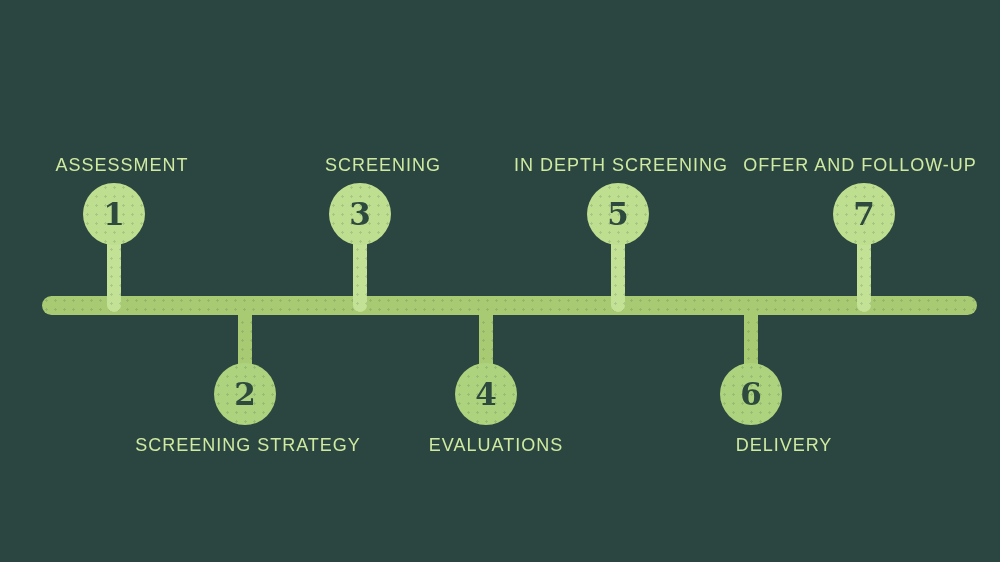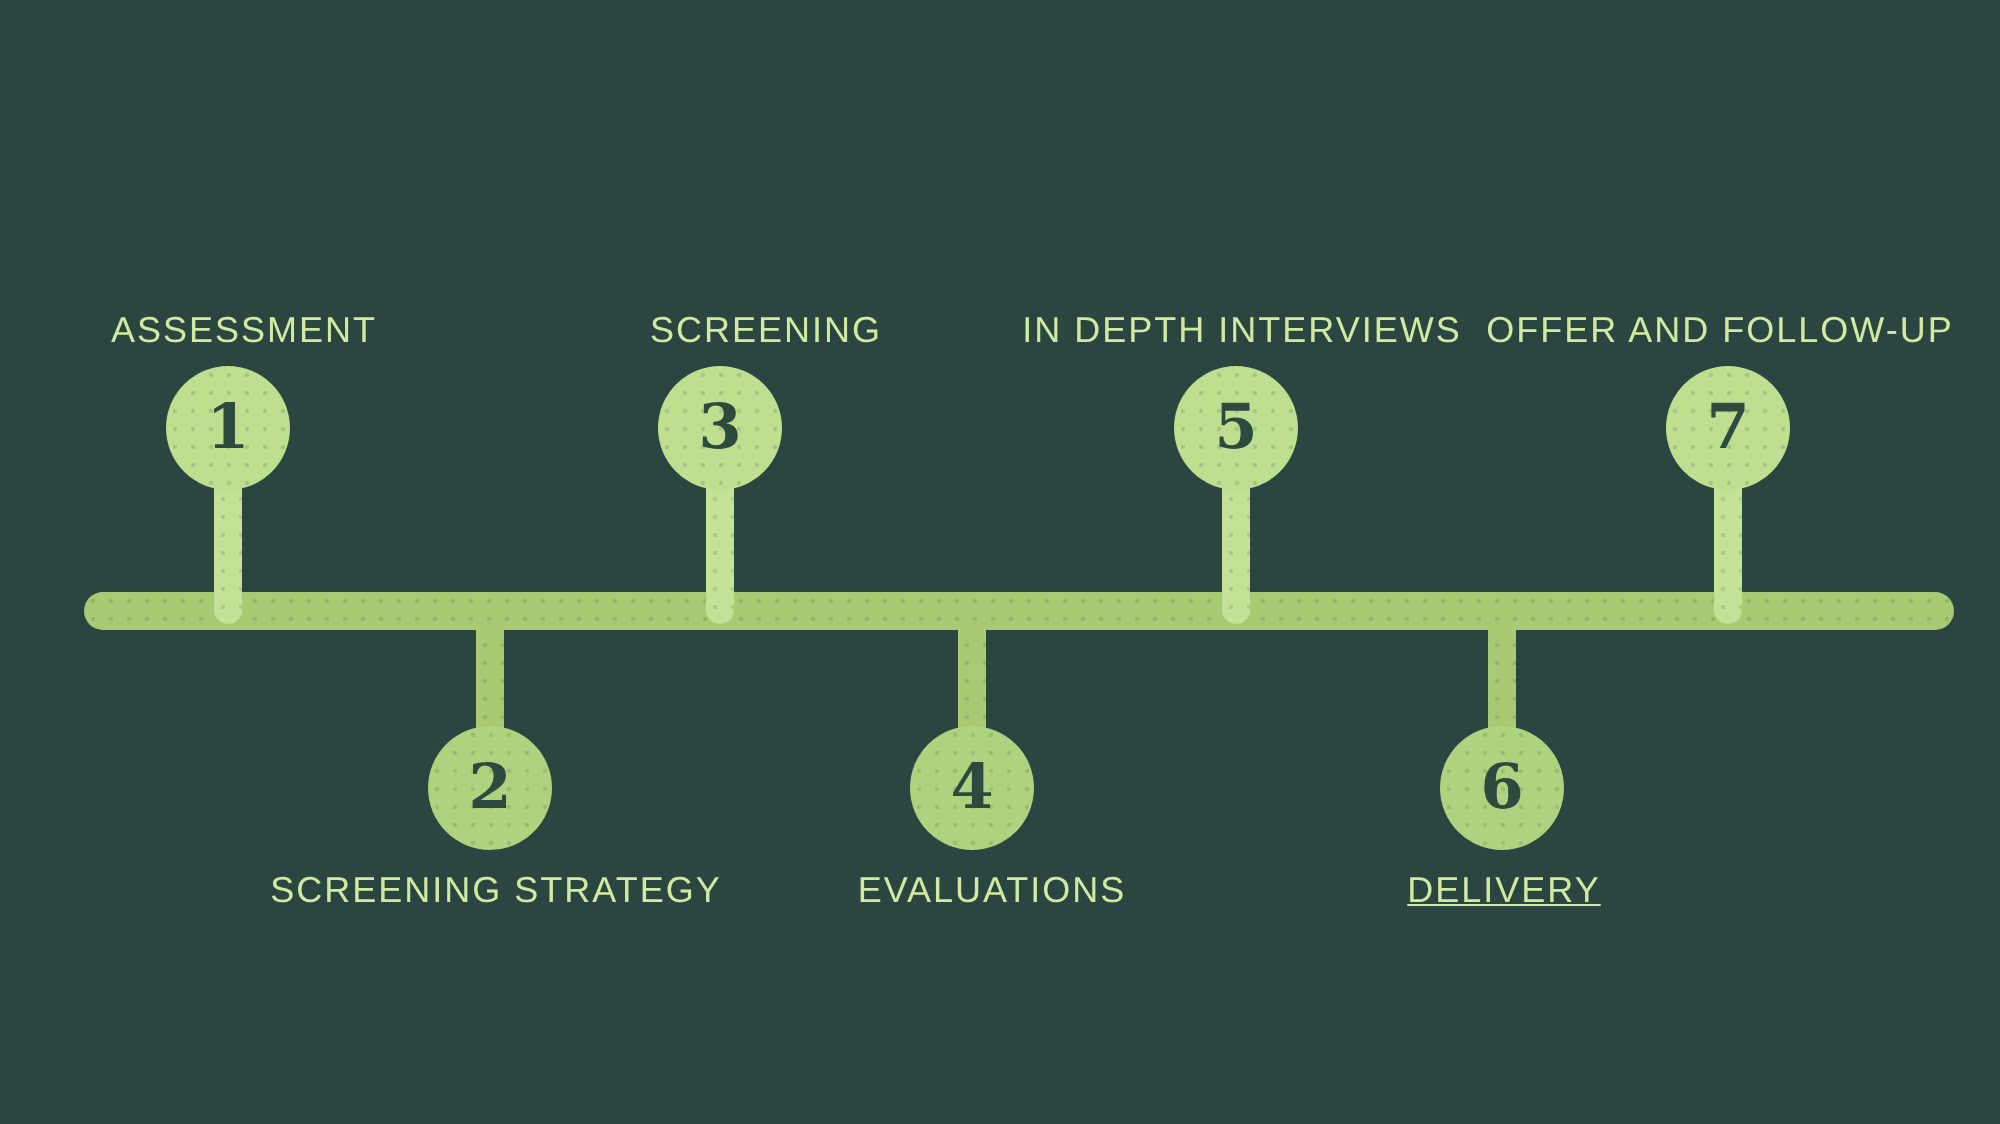--- a/index.html
+++ b/index.html
@@ -110,29 +110,29 @@
 
   <div class="step bottom">
     <div class="label" style="left: 336px;">EVALUATIONS</div>
     <div class="stem texture" style="left: 479px;"></div>
     <div class="circle texture" style="left: 455px;">
       <span class="num">4</span>
     </div>
   </div>
 
   <div class="step top">
-    <div class="label" style="left: 461px;">IN DEPTH INTERVIEWS</div>
+    <div class="label" style="left: 461px;">IN DEPTH SCREENING</div>
     <div class="stem texture" style="left: 611px;"></div>
     <div class="circle texture" style="left: 587px;">
       <span class="num">5</span>
     </div>
   </div>
 
   <div class="step bottom">
-    <div class="label" style="left: 592px; text-decoration: underline;">DELIVERY</div>
+    <div class="label" style="left: 624px;">DELIVERY</div>
     <div class="stem texture" style="left: 744px;"></div>
     <div class="circle texture" style="left: 720px;">
       <span class="num">6</span>
     </div>
   </div>
 
   <div class="step top">
     <div class="label" style="left: 700px;">OFFER AND FOLLOW-UP</div>
     <div class="stem texture" style="left: 857px;"></div>
     <div class="circle texture" style="left: 833px;">

